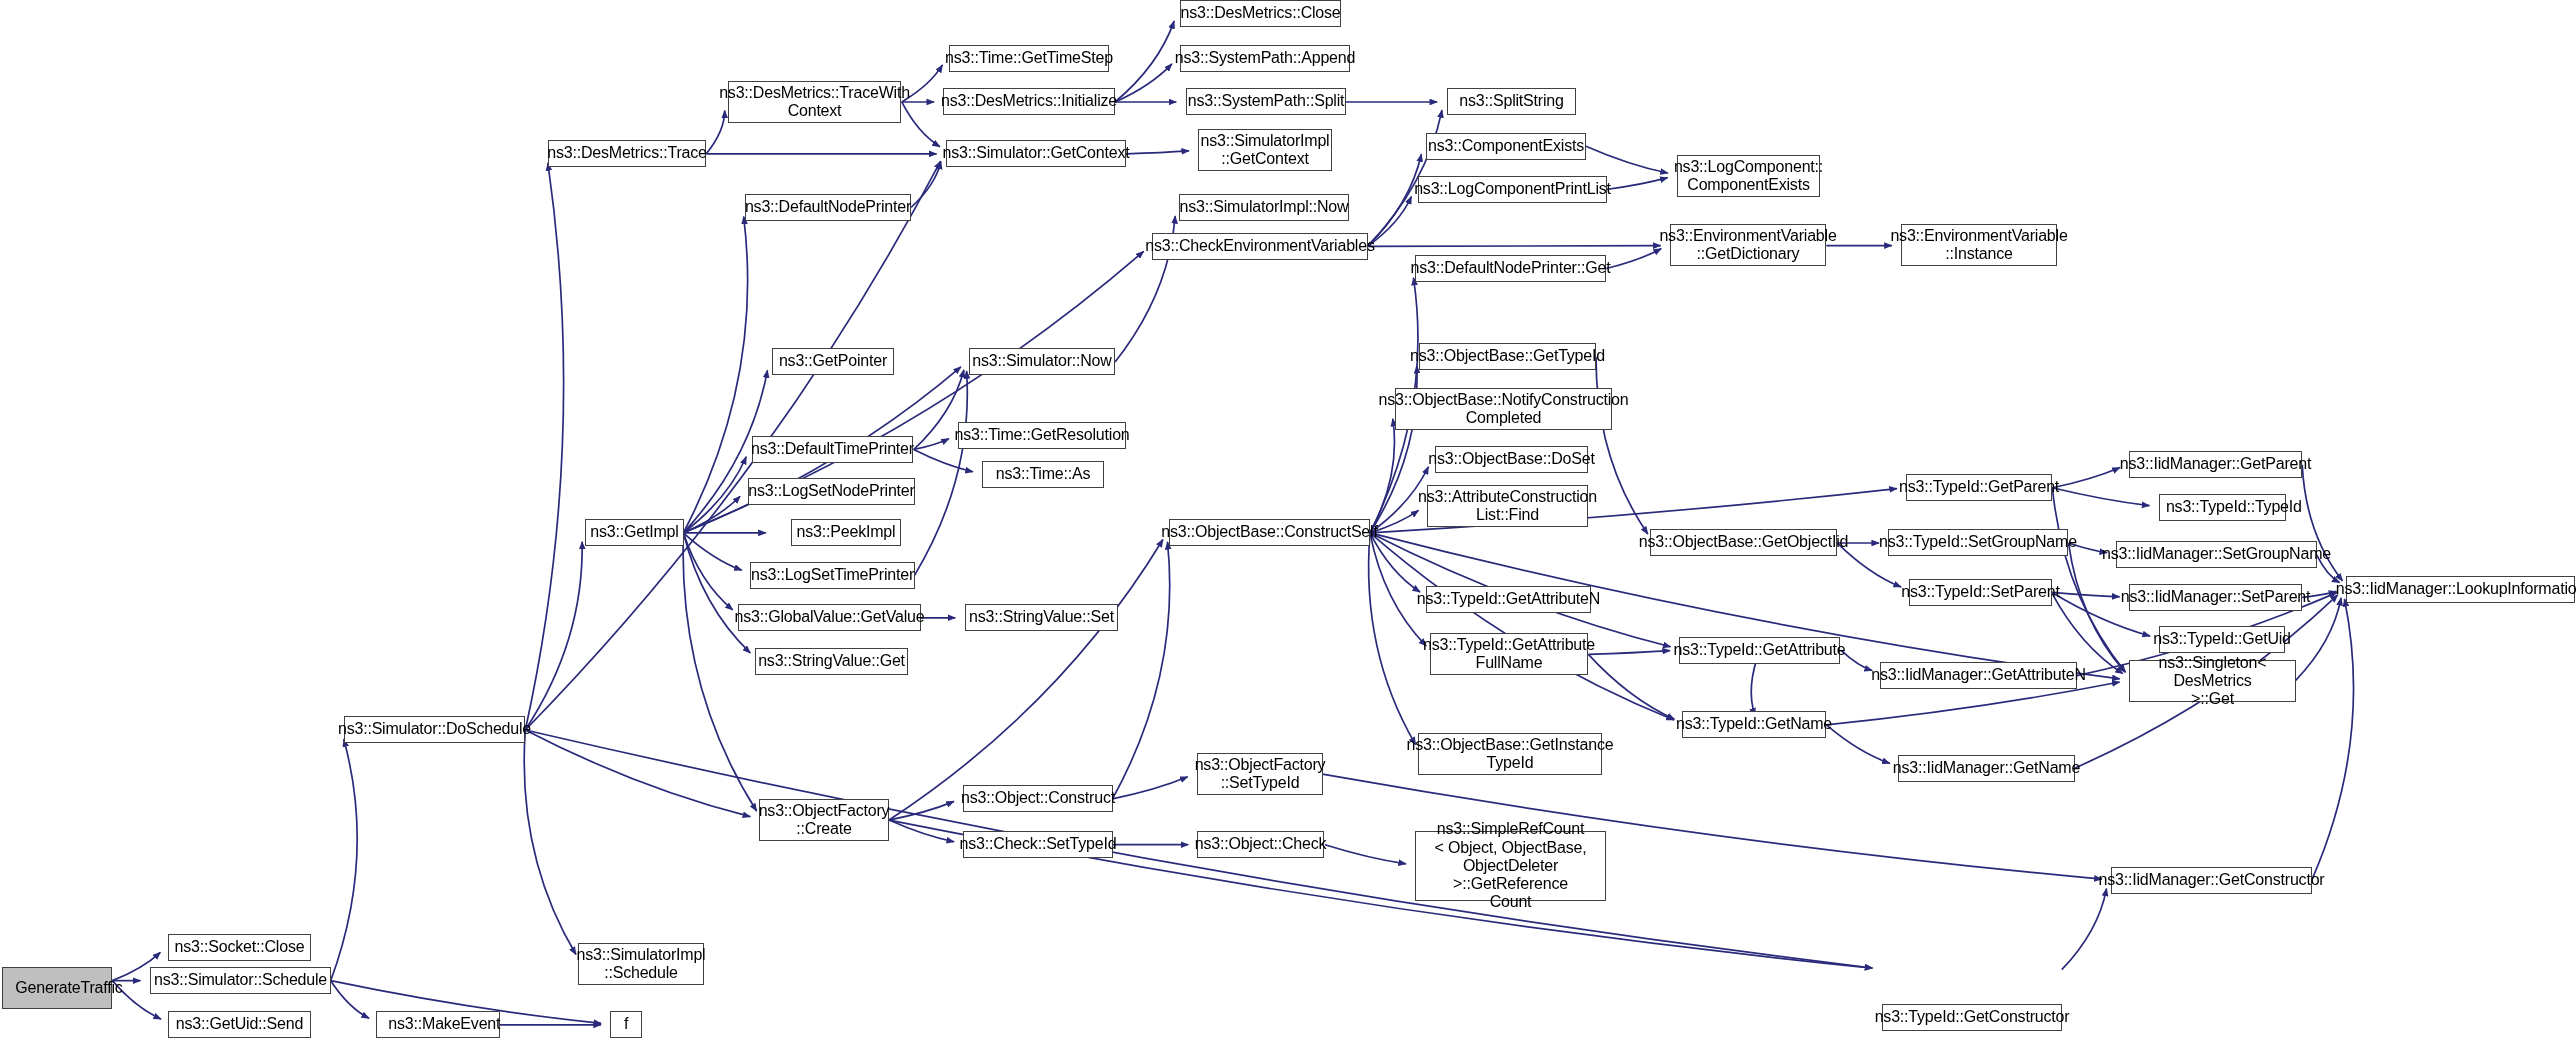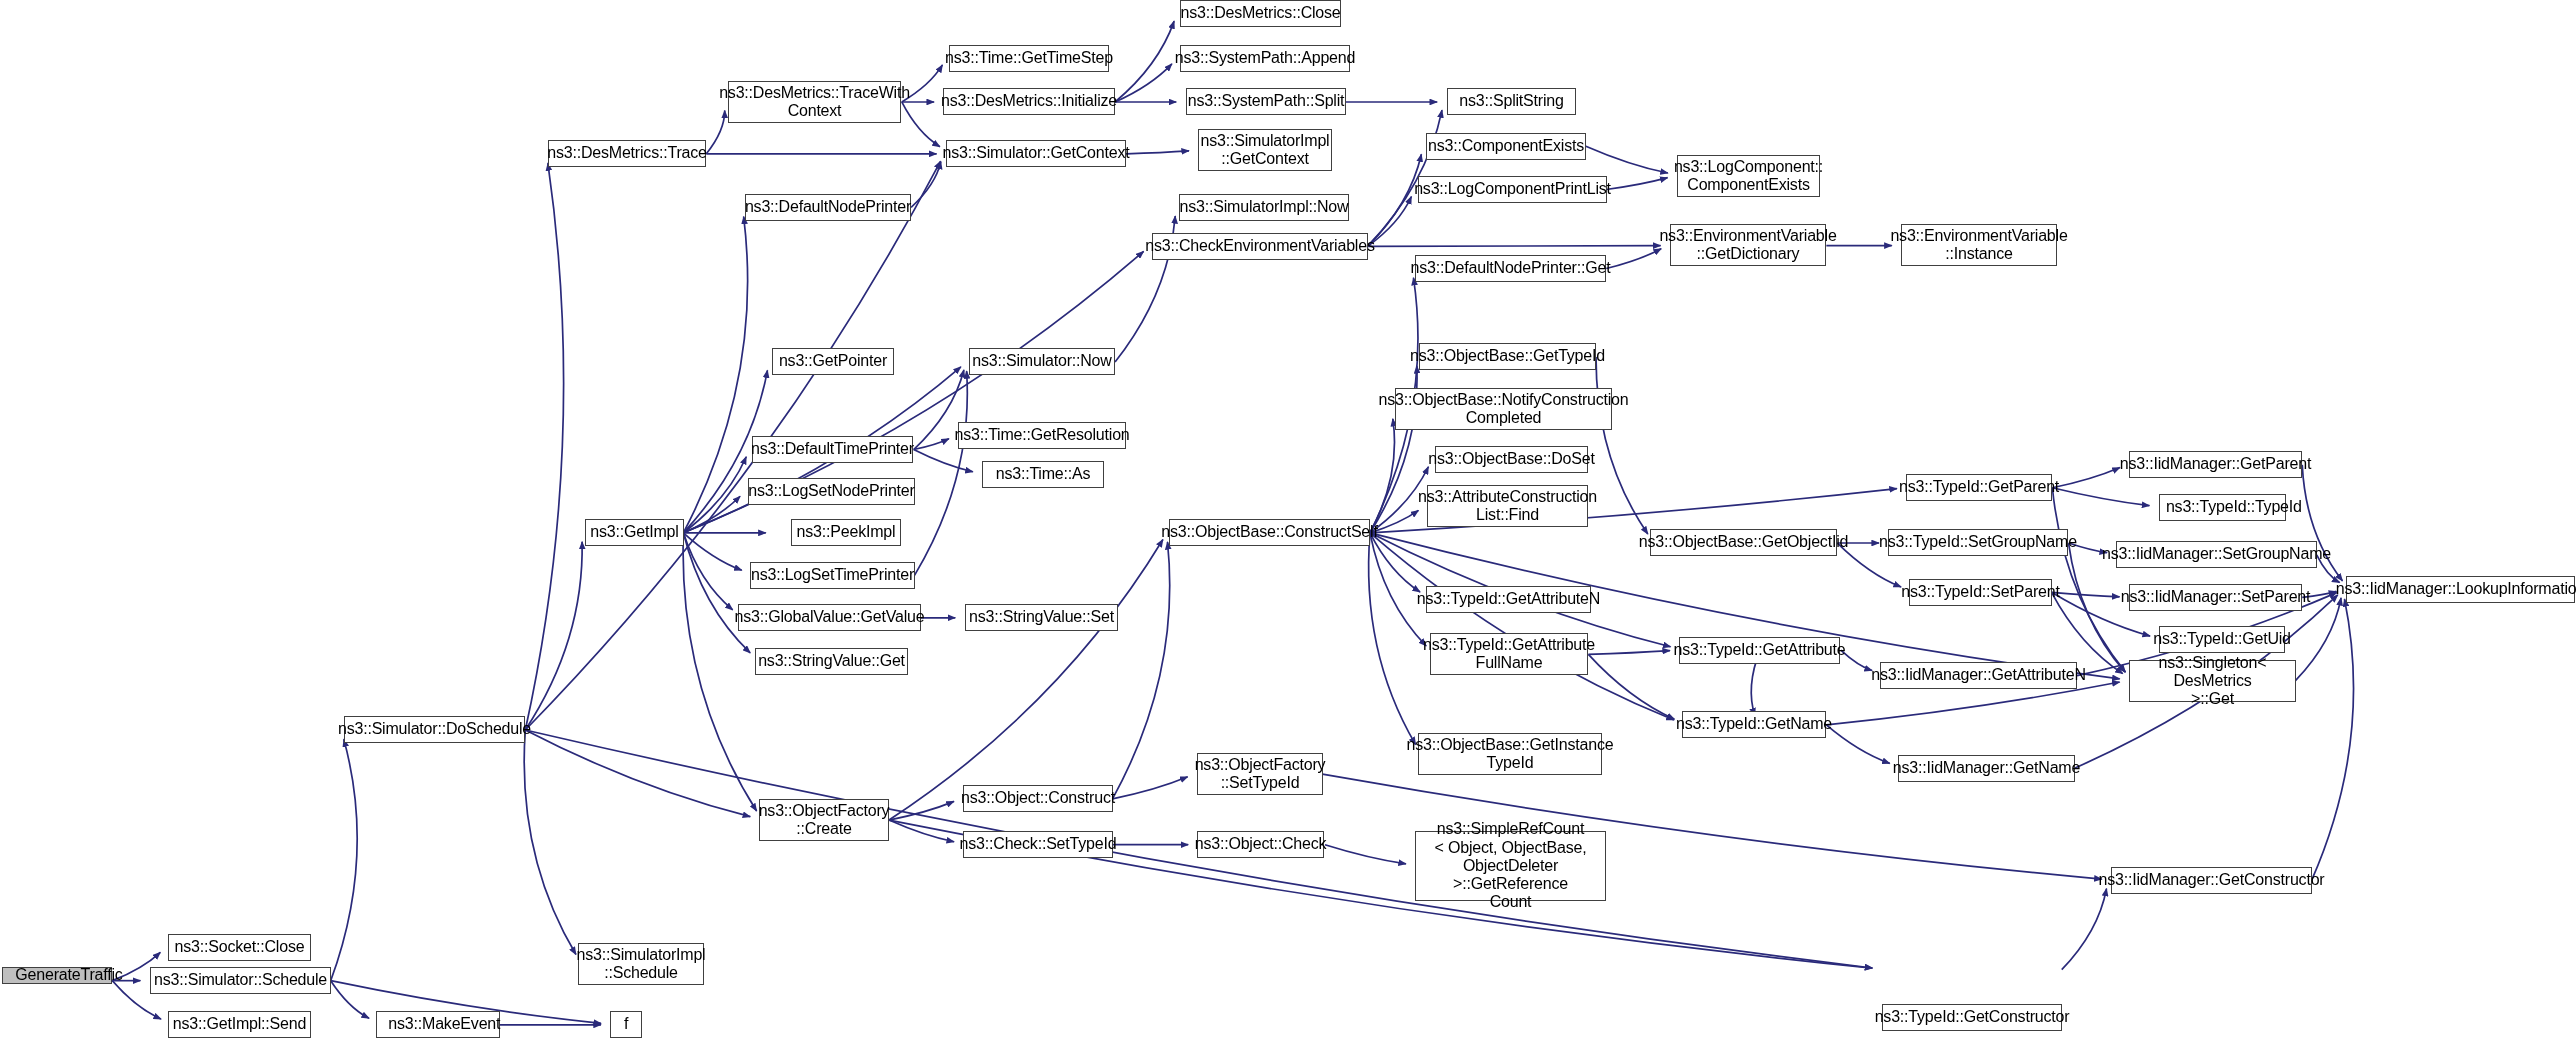--- a/index.html
+++ b/index.html
@@ -148,24 +148,24 @@
         <path d="M1309,940 Q1389.6342345771154,793.5894367944625 1373.6975269752481,637.7563292051838" fill="none" stroke="#2a2a7a" stroke-width="2" marker-end="url(#ah)"></path>
         <path d="M1309,940 Q1359.7554663859576,929.7859024899933 1397.443589926125,914.0922817388118" fill="none" stroke="#2a2a7a" stroke-width="2" marker-end="url(#ah)"></path>
         <path d="M1309,994 Q1359,994 1398,994" fill="none" stroke="#2a2a7a" stroke-width="2" marker-end="url(#ah)"></path>
         <path d="M1559,994 Q1611.116228310808,1010.2471919621742 1654.293737250931,1016.4749380308799" fill="none" stroke="#2a2a7a" stroke-width="2" marker-end="url(#ah)"></path>
         <path d="M1556,911 Q2017.4302655462611,992.5777085845567 2473.098452237396,1034.5315803121493" fill="none" stroke="#2a2a7a" stroke-width="2" marker-end="url(#ah)"></path>
         <path d="M2426,1141 Q2469.1541571344933,1096.318486798101 2478.6813014978907,1045.6286783227845" fill="none" stroke="#2a2a7a" stroke-width="2" marker-end="url(#ah)"></path>
         <path d="M2720,1036 Q2792.311420293216,871.1182947711363 2758.7221606576572,704.9255263770292" fill="none" stroke="#2a2a7a" stroke-width="2" marker-end="url(#ah)"></path>
       </g>
   </svg>
   <div id="node-layer">
-      <div class="node root" style="left: 1.7px; top: 967px; width: 110px; height: 17px; padding-left: 28px;"><span>GenerateTraffic</span></div>
+      <div class="node root" style="left: 1.7px; top: 967px; width: 110px; height: 42px; padding-left: 28px;"><span>GenerateTraffic</span></div>
       <div class="node" style="left: 168px; top: 934px; width: 143px; height: 27px;"><span>ns3::Socket::Close</span></div>
       <div class="node" style="left: 150px; top: 967px; width: 181px; height: 27px;"><span>ns3::Simulator::Schedule</span></div>
-      <div class="node" style="left: 168px; top: 1011px; width: 143px; height: 27px;"><span>ns3::GetImpl::Send</span></div>
+      <div class="node" style="left: 168px; top: 1011px; width: 143px; height: 27px;"><span>ns3::GetUid::Send</span></div>
       <div class="node" style="left: 376px; top: 1011px; width: 124px; height: 27px; padding-left: 16px;"><span>ns3::MakeEvent</span></div>
       <div class="node" style="left: 610px; top: 1011px; width: 32px; height: 27px;"><span>f</span></div>
       <div class="node" style="left: 578px; top: 943px; width: 126px; height: 42px;"><span>ns3::SimulatorImpl
 ::Schedule</span></div>
       <div class="node" style="left: 344px; top: 716px; width: 181px; height: 27px; text-align: center;"><span>ns3::Simulator::DoSchedule</span></div>
       <div class="node" style="left: 585px; top: 519px; width: 99px; height: 27px;"><span>ns3::GetImpl</span></div>
       <div class="node" style="left: 772px; top: 348px; width: 122px; height: 27px;"><span>ns3::GetPointer</span></div>
       <div class="node" style="left: 969px; top: 348px; width: 146px; height: 27px;"><span>ns3::Simulator::Now</span></div>
       <div class="node" style="left: 752px; top: 436px; width: 161px; height: 27px;"><span>ns3::DefaultTimePrinter</span></div>
       <div class="node" style="left: 958px; top: 422px; width: 168px; height: 27px;"><span>ns3::Time::GetResolution</span></div>

